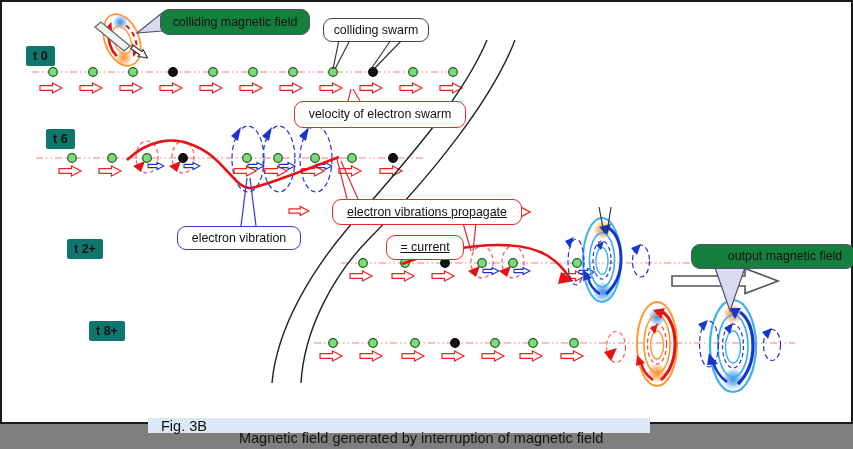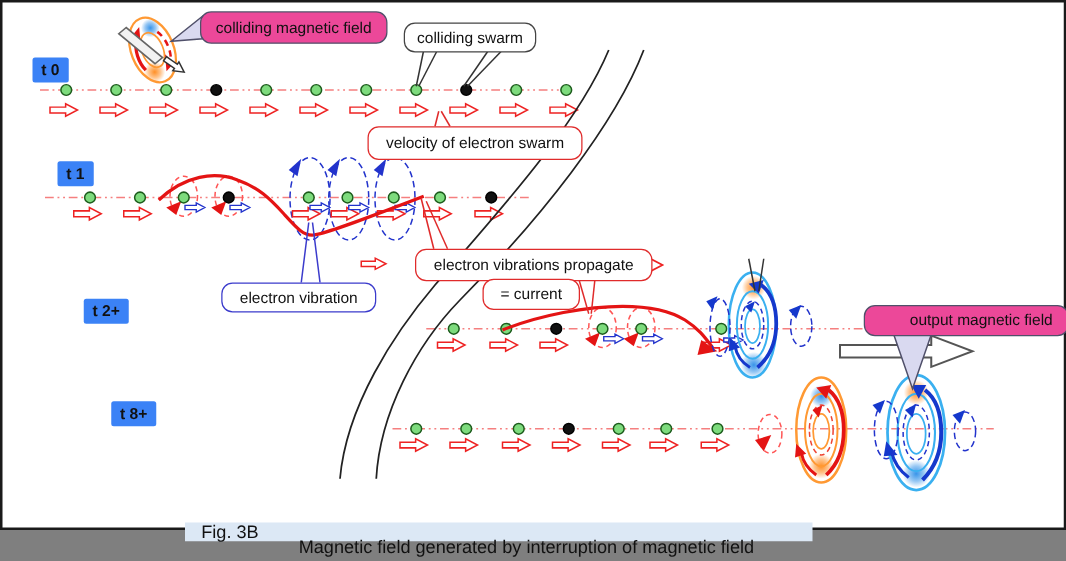--- a/index.html
+++ b/index.html
@@ -7,22 +7,22 @@
          font-family:"Liberation Sans",sans-serif;}
   .panel{position:absolute;left:0;top:0;width:849px;height:420px;background:#ffffff;
          border:2px solid #1a1a1a;z-index:0;}
   svg.diagram{position:absolute;left:0;top:0;z-index:1;}
   .lbl{position:absolute;display:flex;align-items:center;justify-content:center;
        font-size:12.4px;color:#111;background:#fff;border-radius:9px;z-index:2;
        white-space:nowrap;line-height:1;}
   .lbl.gray{border:1.5px solid #444;}
   .lbl.red{border:1.8px solid #e02b2b;margin-left:23px;}
   .lbl.blue{border:1.5px solid #3b3bcc;}
-  .lbl.lav{border:1.5px solid #50506a;background:#ec4899;text-align:right;}
-  .tlabel{position:absolute;background:#3b82f6;color:#111;font-weight:bold;font-size:12.5px;
+  .lbl.lav{border:1.5px solid #50506a;background:#15803d;text-align:right;}
+  .tlabel{position:absolute;background:#0f766e;color:#111;font-weight:bold;font-size:12.5px;
           padding:3px 7px;z-index:2;border-radius:2px;white-space:pre;}
   .caption-bar{position:absolute;left:148px;top:418px;width:502px;height:15px;
                background:#dce8f5;display:flex;align-items:center;z-index:3;
                font-size:14.5px;color:#111;white-space:nowrap;gap:15px;}
   .caption-bar .fig{margin-left:13px;}
   .caption-bar .txt{margin-left:17px;margin-top:24px;}
 </style>
 </head>
 <body>
 
@@ -249,29 +249,29 @@
         <path d="M 241 226 L 247 178"></path>
           <path d="M 256 226 L 250 178"></path>
       </g>
     </g>
 
     <polygon points="162,13 162,31 137,33" fill="#d9d9f0" stroke="#50506a" stroke-width="1.2"></polygon>
     <polygon points="712,259 748,259 730,311" fill="#d9d9f0" stroke="#50506a" stroke-width="1.2"></polygon>
   </svg>
 
   <div class="tlabel" style="left:26px;top:46px;">t 0</div>
-  <div class="tlabel" style="left:46px;top:129px;">t 1</div>
+  <div class="tlabel" style="left:46px;top:129px;">t 6</div>
   <div class="tlabel" style="left:67px;top:239px;">t 2+</div>
   <div class="tlabel" style="left:89px;top:321px;">t 8+</div>
 
   <div class="lbl lav" style="left:160px;top:9px;width:148px;height:24px;">colliding magnetic field</div>
   <div class="lbl gray" style="left:323px;top:18px;width:104px;height:22px;">colliding swarm</div>
   <div class="lbl red" style="left:271px;top:101px;width:170px;height:25px;">velocity of electron swarm</div>
   <div class="lbl blue" style="left:177px;top:226px;width:122px;height:22px;text-align:center;">electron vibration</div>
-  <div class="lbl red" style="left:309px;top:199px;width:188px;height:24px;">electron vibrations propagate</div>
-  <div class="lbl red" style="left:363px;top:223px;width:76px;height:23px;">= current</div>
+  <div class="lbl red" style="left:309px;top:199px;width:188px;height:24px;text-decoration:underline;">electron vibrations propagate</div>
+  <div class="lbl red" style="left:363px;top:235px;width:76px;height:23px;text-decoration:underline;">= current</div>
   <div class="lbl lav" style="left:691px;top:244px;width:138px;height:23px;padding-left:24px;">output magnetic field</div>
 
   <div class="caption-bar">
     <span class="fig">Fig. 3B</span>
     <span class="txt">Magnetic field generated by interruption of magnetic field</span>
   </div>
 </div>
 
 </body></html>

